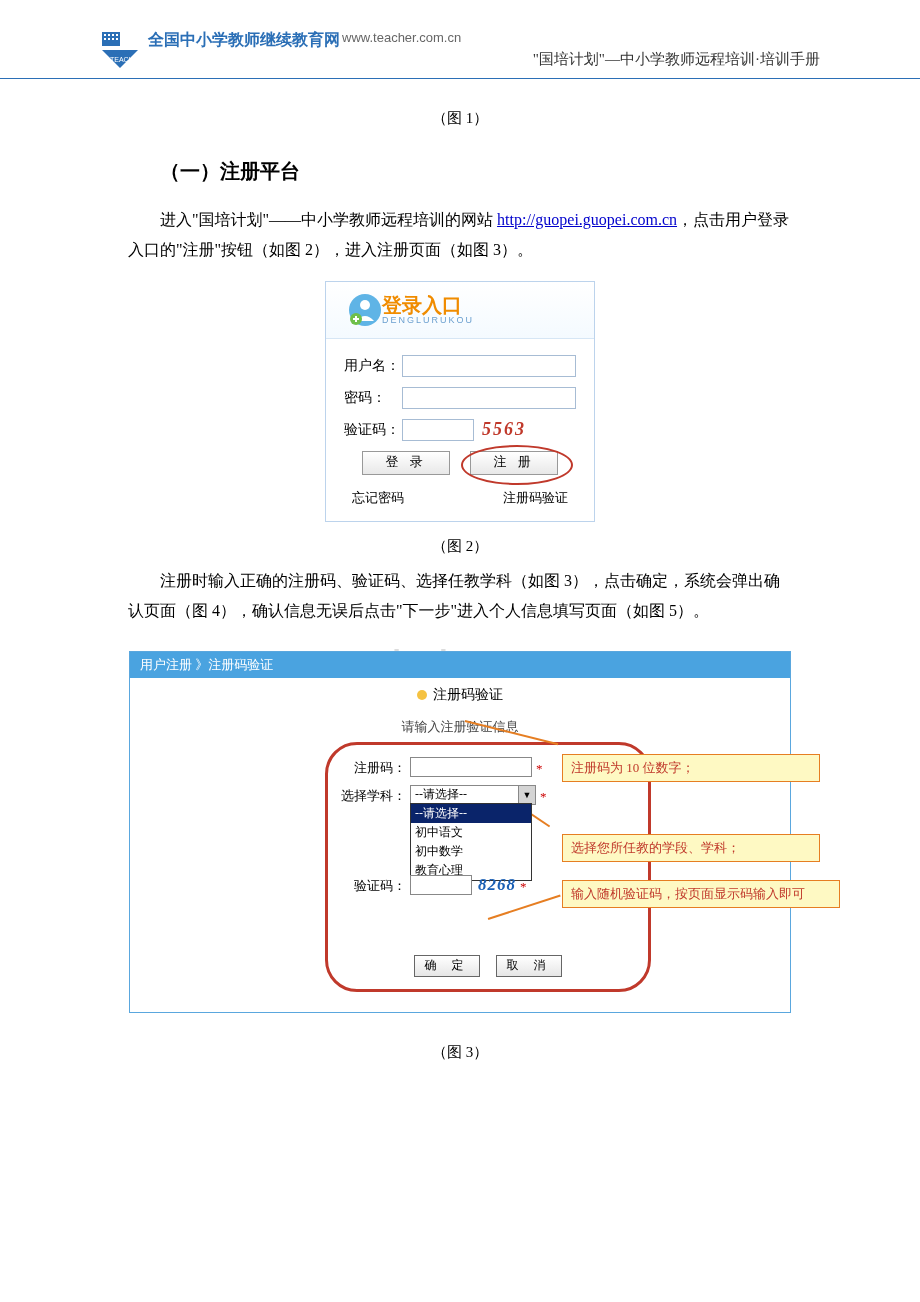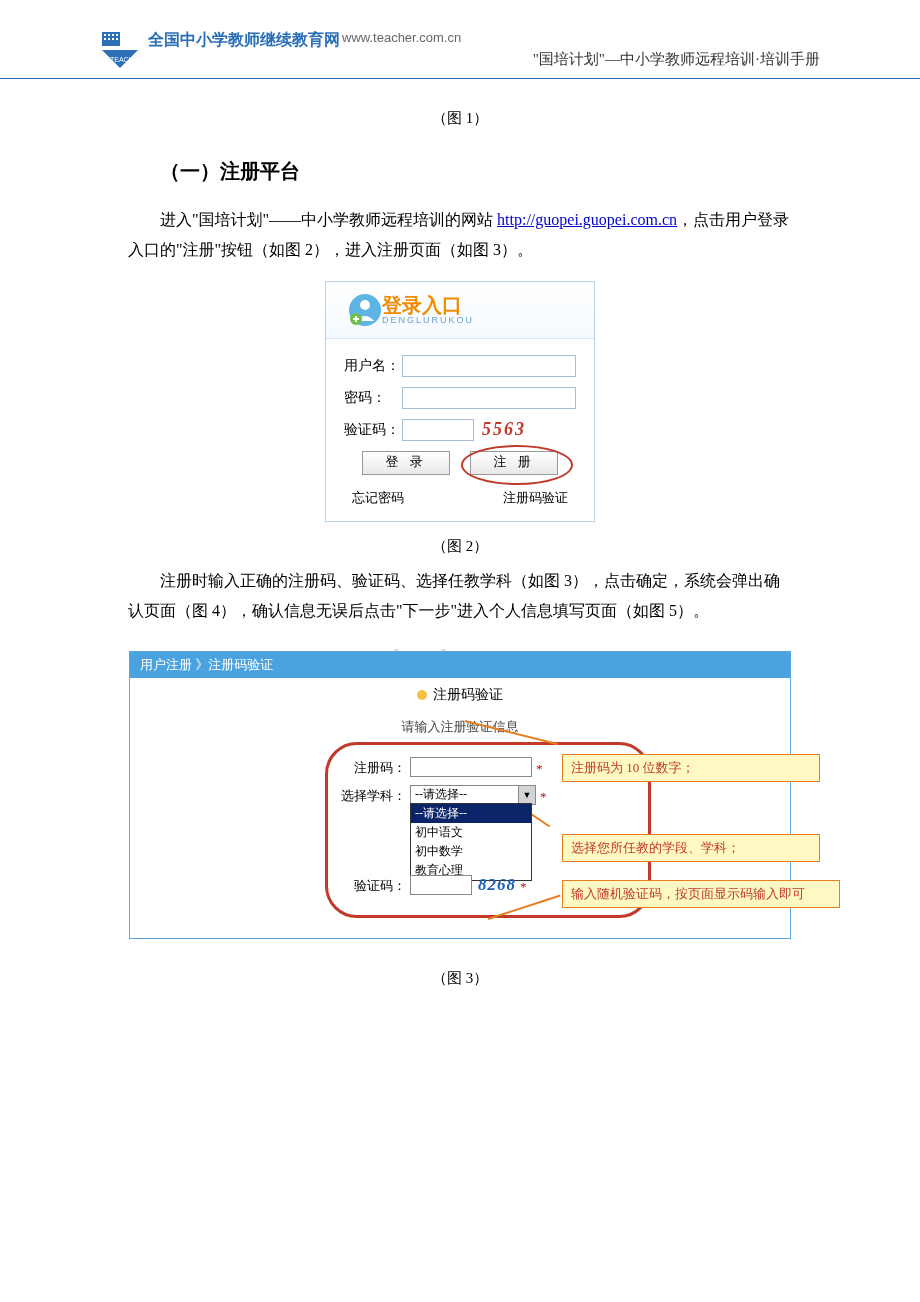--- a/index.html
+++ b/index.html
@@ -184,19 +184,23 @@
               <div class="opt">初中数学</div>
               <div class="opt">教育心理</div>
             </div>
           </div>
           <div class="reg-frow cap">
             <span class="flbl">验证码：</span>
             <span class="fipt" style="width:60px"></span>
             <span class="capimg">8268</span>
             <span class="star">*</span>
           </div>
+          <div class="reg-btns">
+            <span class="reg-btn">确 定</span>
+            <span class="reg-btn">取 消</span>
+          </div>
         </div>
       </div>
     </div>
 
     <div class="fig-label" style="margin-top:30px">（图 3）</div>
   </div>
 </div>
 
 </body></html>

